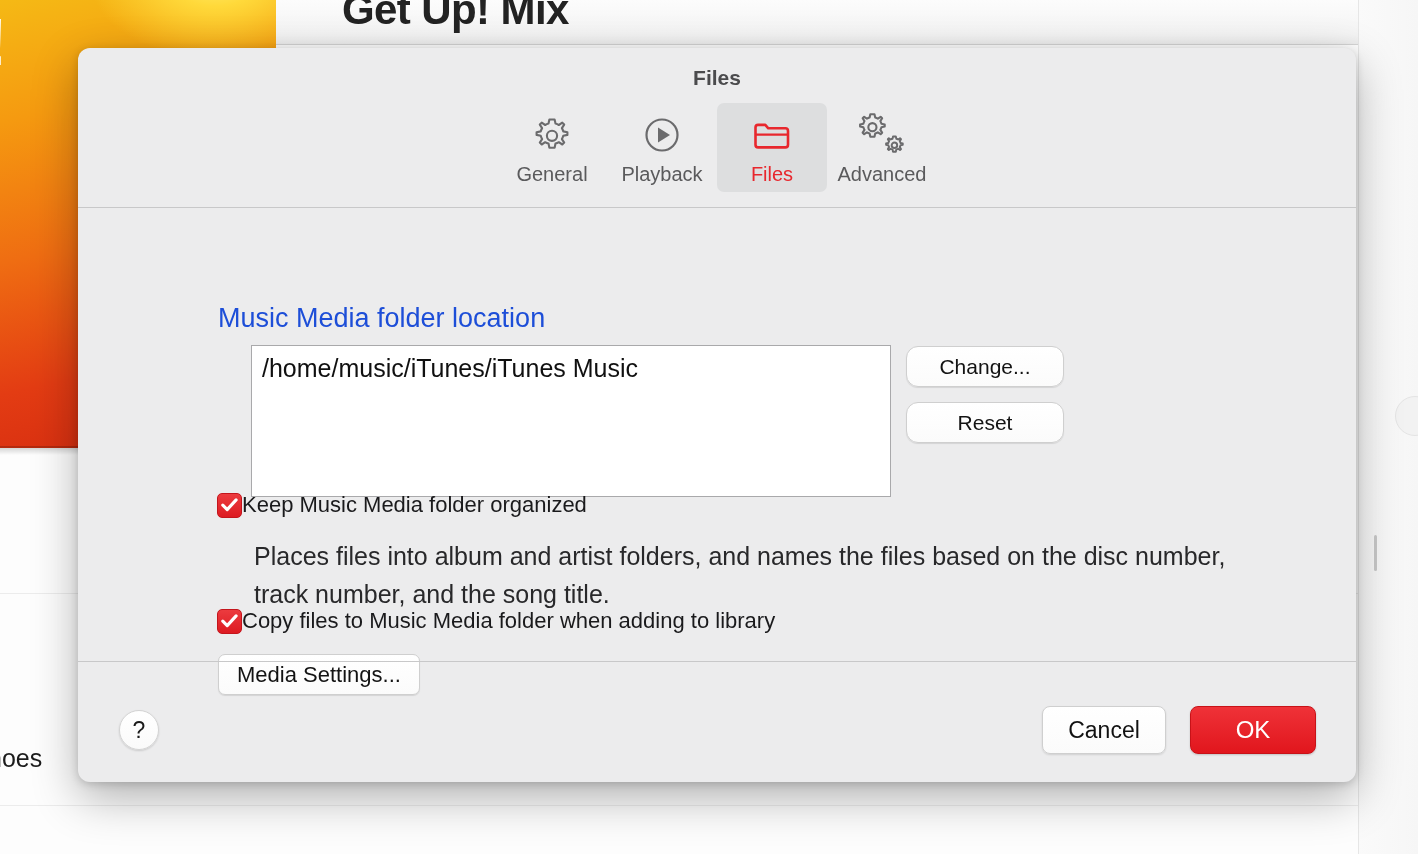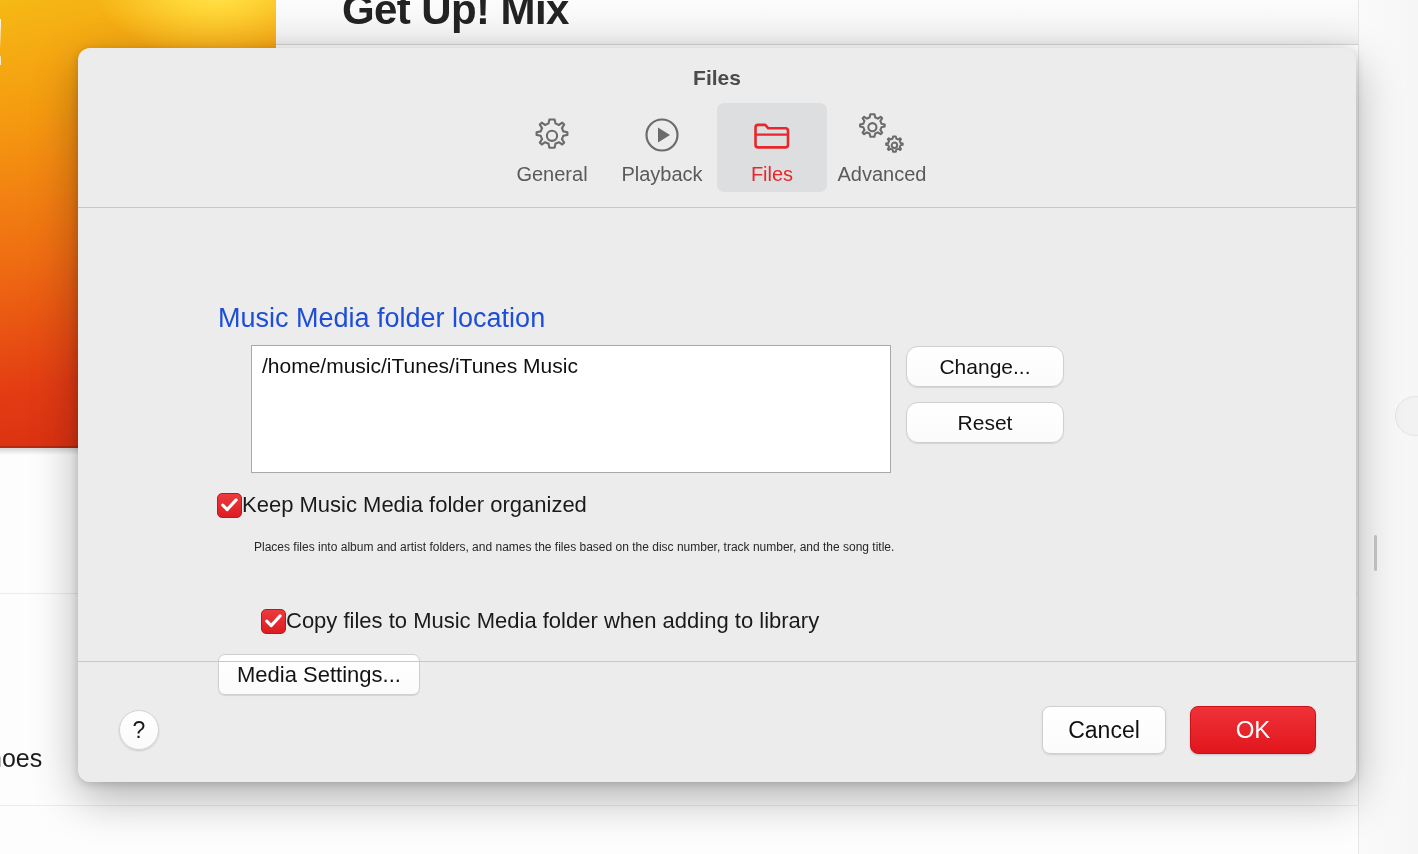--- a/index.html
+++ b/index.html
@@ -194,25 +194,25 @@
     top: 95px;
     font-size: 27px;
     color: #1d4ed8;
   }
 
   #media-folder-path-field {
     position: absolute;
     left: 173px;
     top: 137px;
     width: 640px;
-    height: 128px;
+    height: 152px;
     background: #ffffff;
     border: 1px solid #a9a9ab;
     padding: 8px 10px;
-    font-size: 21px;
+    font-size: 25px;
     color: #101010;
     overflow: hidden;
     white-space: pre-wrap;
   }
 
   .side-button {
     position: absolute;
     left: 828px;
     width: 158px;
     height: 41px;
@@ -227,21 +227,21 @@
   }
   #change-button { top: 138px; }
   #reset-button  { top: 194px; }
 
   .check-row {
     position: absolute;
     display: flex;
     align-items: center;
   }
   #check-row-organized { left: 139px; top: 284px; }
-  #check-row-copy      { left: 139px; top: 400px; margin-left: 44px; }
+  #check-row-copy      { left: 139px; top: 400px; }
 
   .checkbox {
     width: 25px;
     height: 25px;
     border-radius: 5px;
     background: linear-gradient(to bottom, #ec3b3f, #dd1b22);
     border: 1px solid #c4151c;
     display: flex;
     align-items: center;
     justify-content: center;
@@ -253,21 +253,21 @@
     font-size: 22px;
     color: #1a1a1c;
     white-space: nowrap;
   }
 
   #organized-description {
     position: absolute;
     left: 176px;
     top: 330px;
     width: 1000px;
-    font-size: 12px;
+    font-size: 25px;
     line-height: 1.5;
     color: #28282a;
   }
 
   #import-settings-button {
     position: absolute;
     left: 140px;
     top: 446px;
     height: 41px;
     padding: 0 18px;

